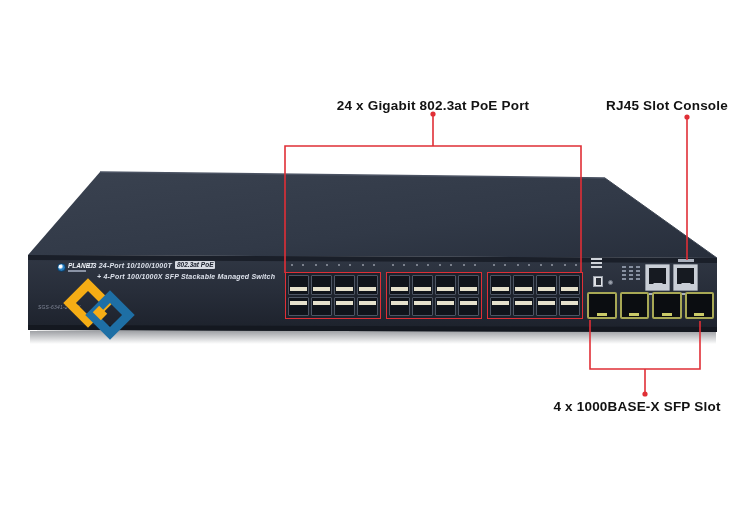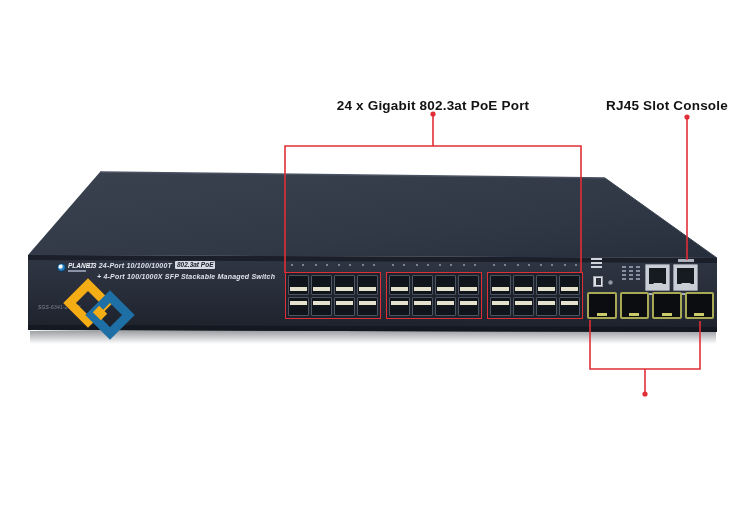--- a/index.html
+++ b/index.html
@@ -279,13 +279,14 @@
       <circle cx="687" cy="117" r="2.6" fill="#e02f36" stroke="none"></circle>
       <polyline points="687,117 687,260"></polyline>
       <polyline points="590,320 590,369 700,369 700,321"></polyline>
       <polyline points="645,369 645,392"></polyline>
       <circle cx="645" cy="394" r="2.6" fill="#e02f36" stroke="none"></circle>
     </g>
   </svg>
 
   <div class="callout-label" style="left:433px;top:98px;">24 x Gigabit 802.3at PoE Port</div>
   <div class="callout-label" style="left:667px;top:98px;">RJ45 Slot Console</div>
+  <div class="callout-label" style="left:637px;top:399px;">4 x 1000BASE-X SFP Slot</div>
 </div>
 
 </body></html>

